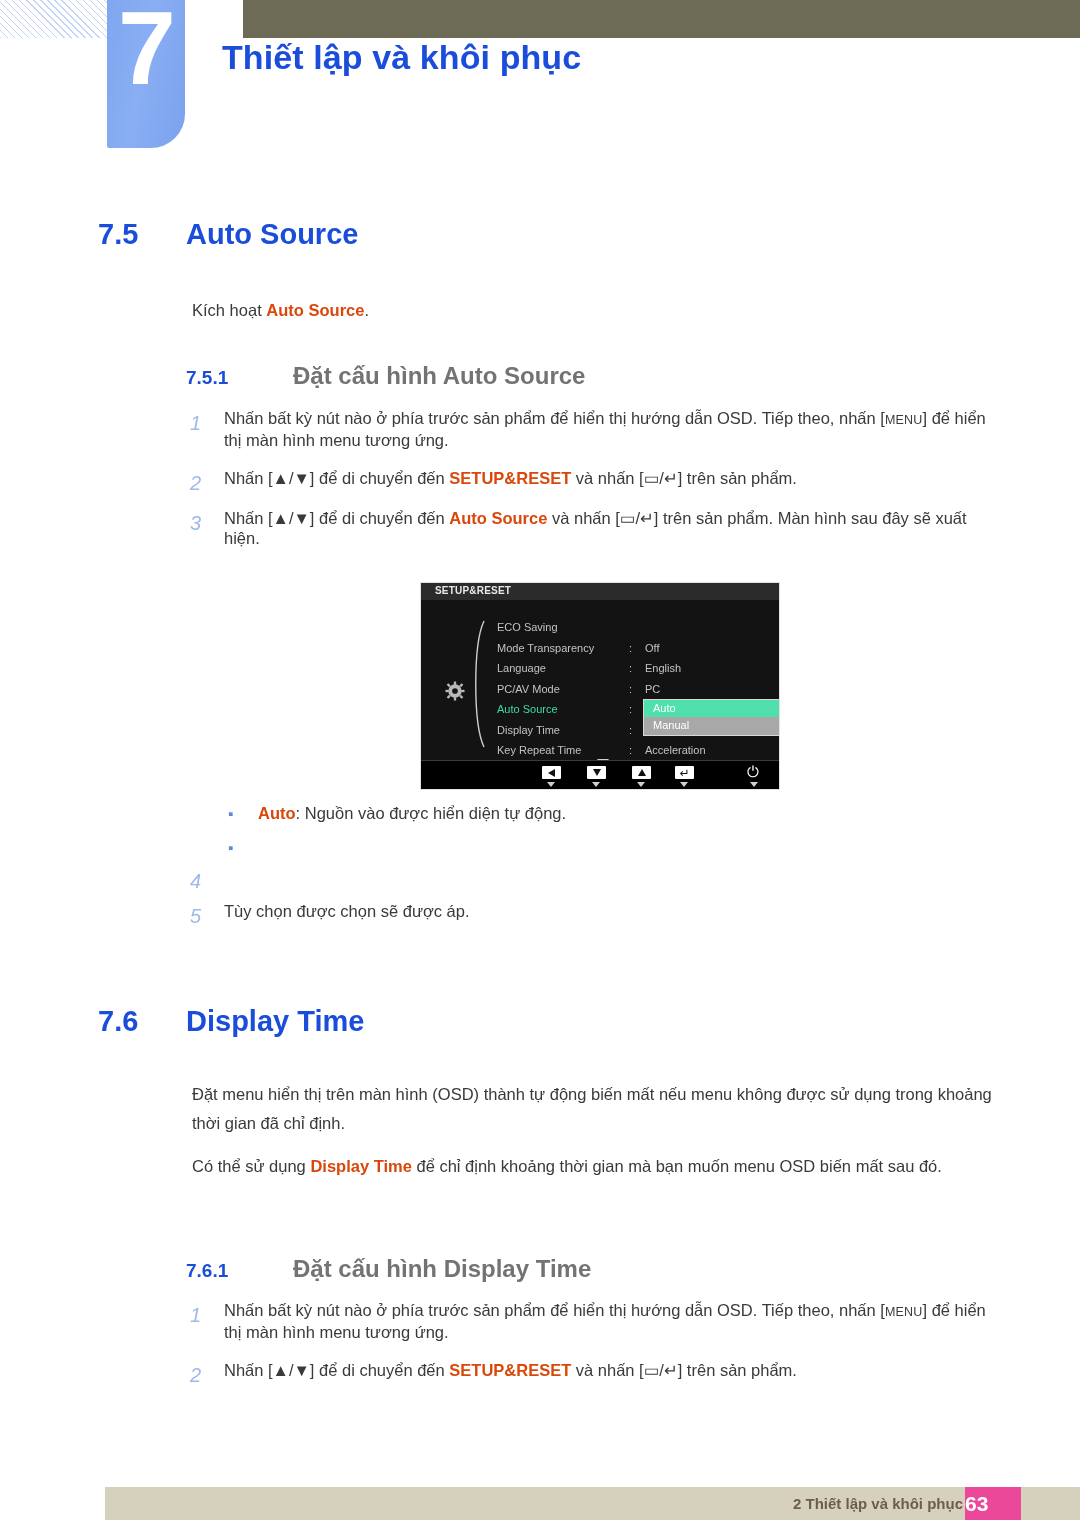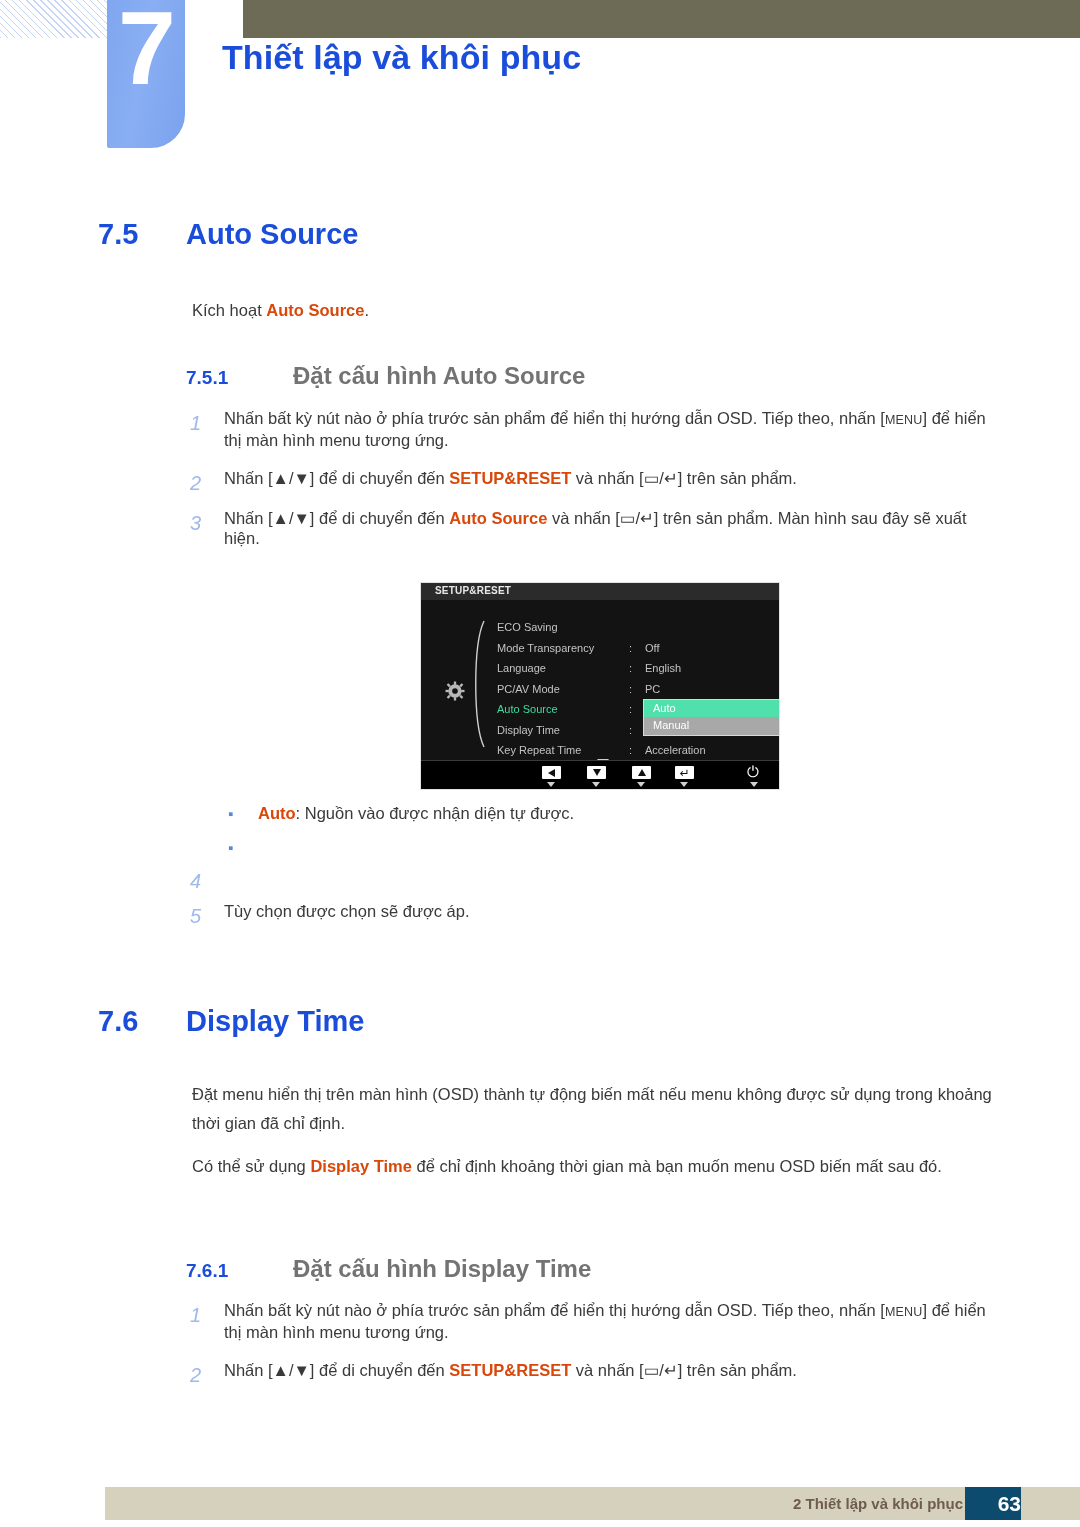--- a/index.html
+++ b/index.html
@@ -300,24 +300,24 @@
     font-size: 15px;
     font-weight: bold;
     color: #6f5c4e;
     white-space: nowrap;
   }
   .footer-pagebox {
     position: absolute;
     left: 860px; top: 0;
     width: 56px;
     height: 33px;
-    background: #0c4a6e;
+    background: #ec4899;
     display: flex;
     align-items: center;
-    justify-content: flex-end;
+    justify-content: flex-start;
   }
   .footer-pagenum {
     font-size: 21px;
     font-weight: bold;
     color: #ffffff;
   }
 </style>
 </head>
 <body>
 
@@ -449,21 +449,21 @@
       </div>
     <div class="osd-btn-tick" style="left:259px;"></div>
 
     <div class="power-glyph" style="left:326px;">⏻</div>
     <div class="osd-btn-tick" style="left:329px;"></div>
   </div>
 </div>
 
 <div class="bullet-row" style="left:228px; top:798px;">
   <span class="bullet-dot">▪</span>
-  <span class="bullet-text"><span class="hl">Auto</span><span>: Nguồn vào được nhận diện tự được.</span></span>
+  <span class="bullet-text"><span class="hl">Auto</span><span>: Nguồn vào được hiển diện tự động.</span></span>
 </div>
 
 <div class="bullet-row" style="left:228px; top:833px;">
   <span class="bullet-dot">▪</span>
 </div>
 
 <div class="step" style="left:190px; top:866px; width:816px;">
   <span class="step-num">4</span>
 </div>
 

